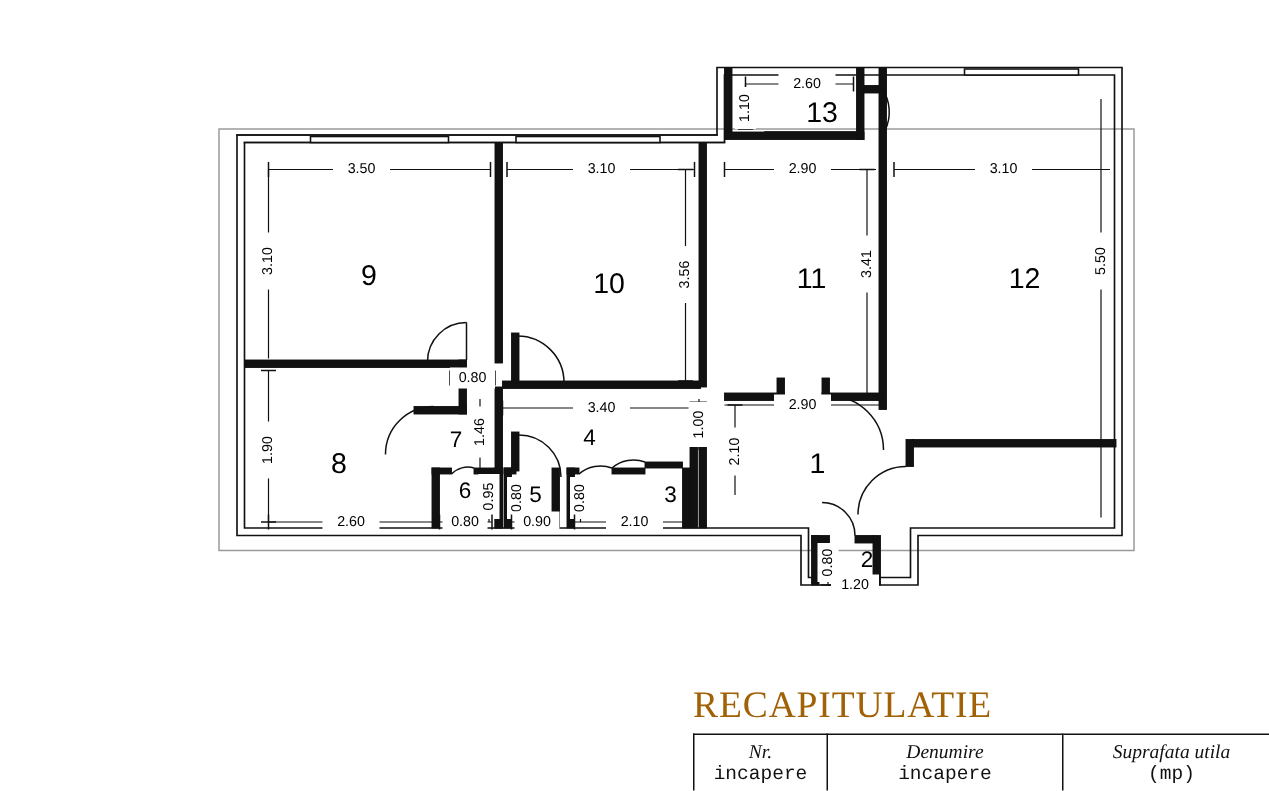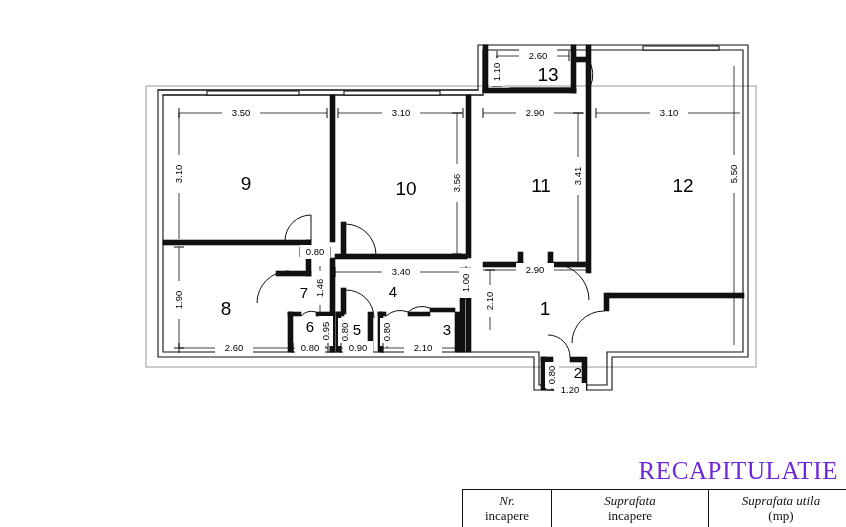--- a/index.html
+++ b/index.html
@@ -85,22 +85,22 @@
   
   #recap {
     position: absolute;
     left: 462px;
     top: 458px;
     width: 376px;
   }
   #recap-title {
     font-family: "Liberation Serif", serif;
     font-size: 25px;
-    text-align: right;
-    color: #6d28d9;
+    text-align: left;
+    color: #a16207;
     letter-spacing: 0.6px;
     line-height: 1.0;
     padding-bottom: 6px;
   }
   table.recap-table {
     border-collapse: collapse;
     width: 376px;
     table-layout: fixed;
   }
   table.recap-table th,
@@ -112,21 +112,21 @@
     text-align: center;
     vertical-align: top;
     padding: 3px 2px 6px 2px;
     line-height: 1.18;
     font-weight: normal;
   }
   table.recap-table th.c-nr { width: 84px; }
   table.recap-table th.c-den { width: 152px; }
   table.recap-table th.c-sup { width: 140px; }
   .th-l1 { display: block; font-style: italic; }
-  .th-l2 { display: block; }
+  .th-l2 { display: block; font-family: Liberation Mono, monospace; }
 </style>
 </head>
 <body>
 
 <div id="plan-root">
   <svg class="floorplan" viewBox="0 0 846 527" xmlns="http://www.w3.org/2000/svg">
 
     <g>
       <rect class="frame-line" x="146" y="86" width="610" height="281" fill="none"></rect>
     </g>
@@ -392,21 +392,21 @@
 <div id="recap">
   <div id="recap-title">RECAPITULATIE</div>
   <table class="recap-table">
     <thead>
       <tr>
         <th class="c-nr">
           <span class="th-l1">Nr.</span>
           <span class="th-l2">incapere</span>
         </th>
         <th class="c-den">
-          <span class="th-l1">Suprafata</span>
+          <span class="th-l1">Denumire</span>
           <span class="th-l2">incapere</span>
         </th>
         <th class="c-sup">
           <span class="th-l1">Suprafata utila</span>
           <span class="th-l2">(mp)</span>
         </th>
       </tr>
     </thead>
   </table>
 </div>

